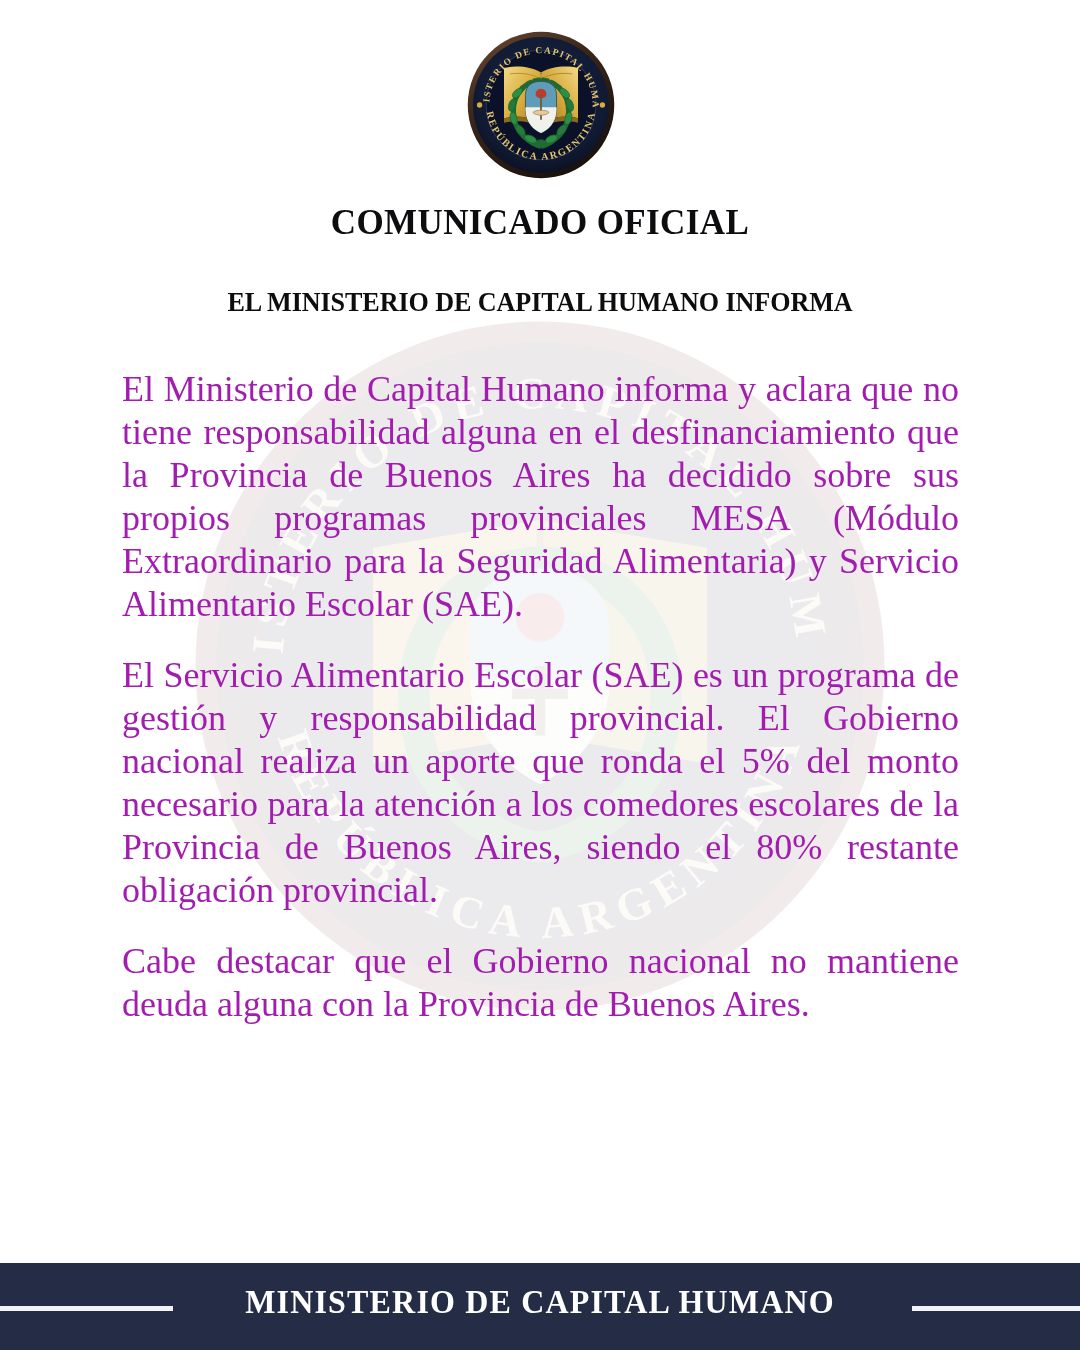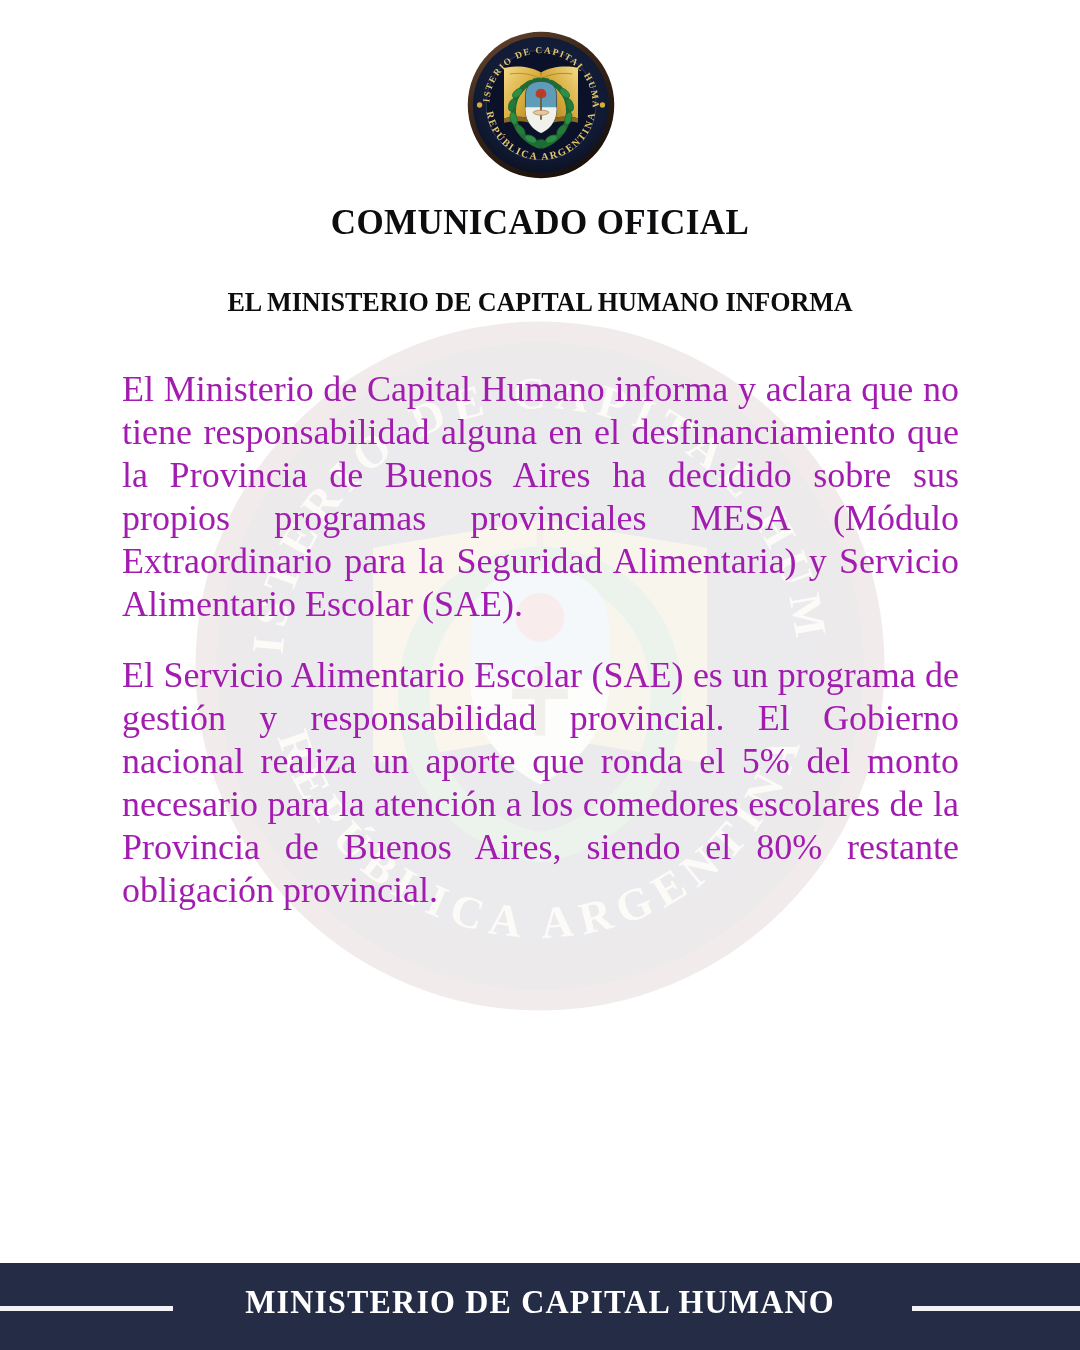--- a/index.html
+++ b/index.html
@@ -233,20 +233,21 @@
     </svg>
   </div>
 
   <div class="title">COMUNICADO OFICIAL</div>
 
   <div class="subtitle">EL MINISTERIO DE CAPITAL HUMANO INFORMA</div>
 
   <div class="body-col">
     <p>El Ministerio de Capital Humano informa y aclara que no tiene responsabilidad alguna en el desfinanciamiento que la Provincia de Buenos Aires ha decidido sobre sus propios programas provinciales MESA (Módulo Extraordinario para la Seguridad Alimentaria) y Servicio Alimentario Escolar (SAE).</p>
     <p>El Servicio Alimentario Escolar (SAE) es un programa de gestión y responsabilidad provincial. El Gobierno nacional realiza un aporte que ronda el 5% del monto necesario para la atención a los comedores escolares de la Provincia de Buenos Aires, siendo el 80% restante obligación provincial.</p>
+    <p>Cabe destacar que el Gobierno nacional no mantiene deuda alguna con la Provincia de Buenos Aires.</p>
   </div>
 
   <div class="footer">
     <div class="footer-line left"></div>
     <div class="footer-line right"></div>
     <div class="footer-text">MINISTERIO DE CAPITAL HUMANO</div>
   </div>
 
 </div>
 

